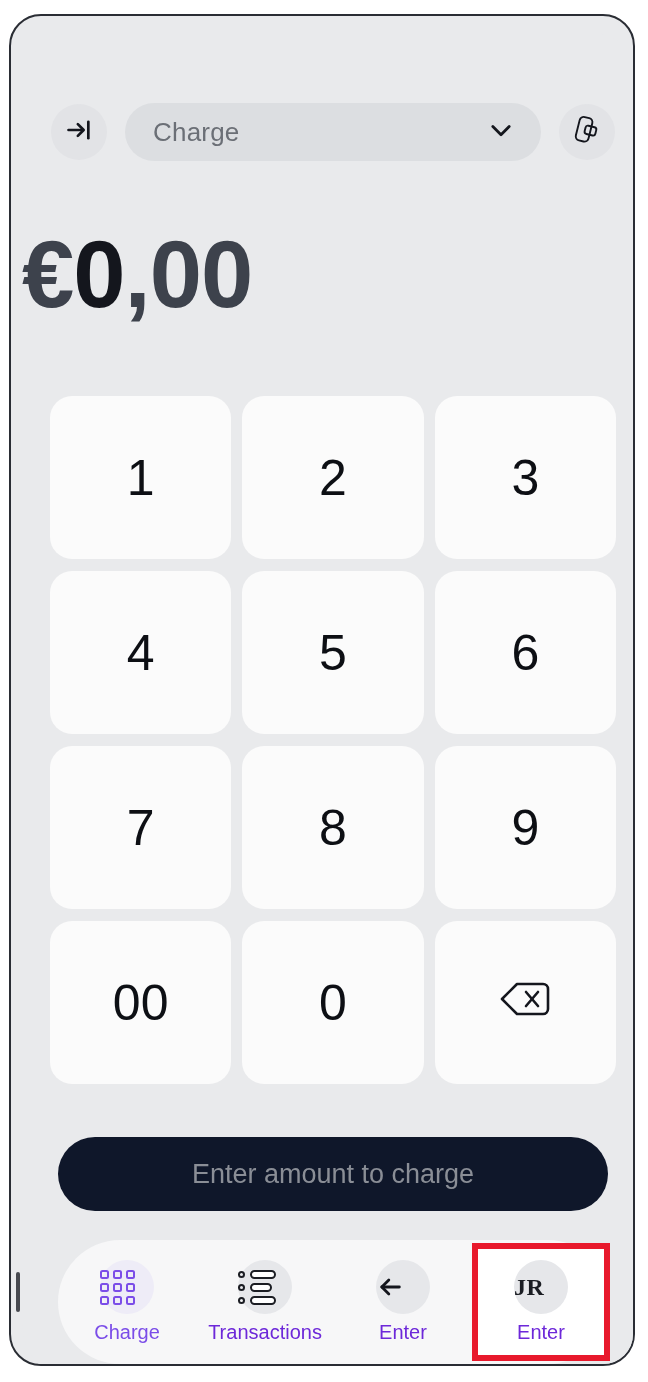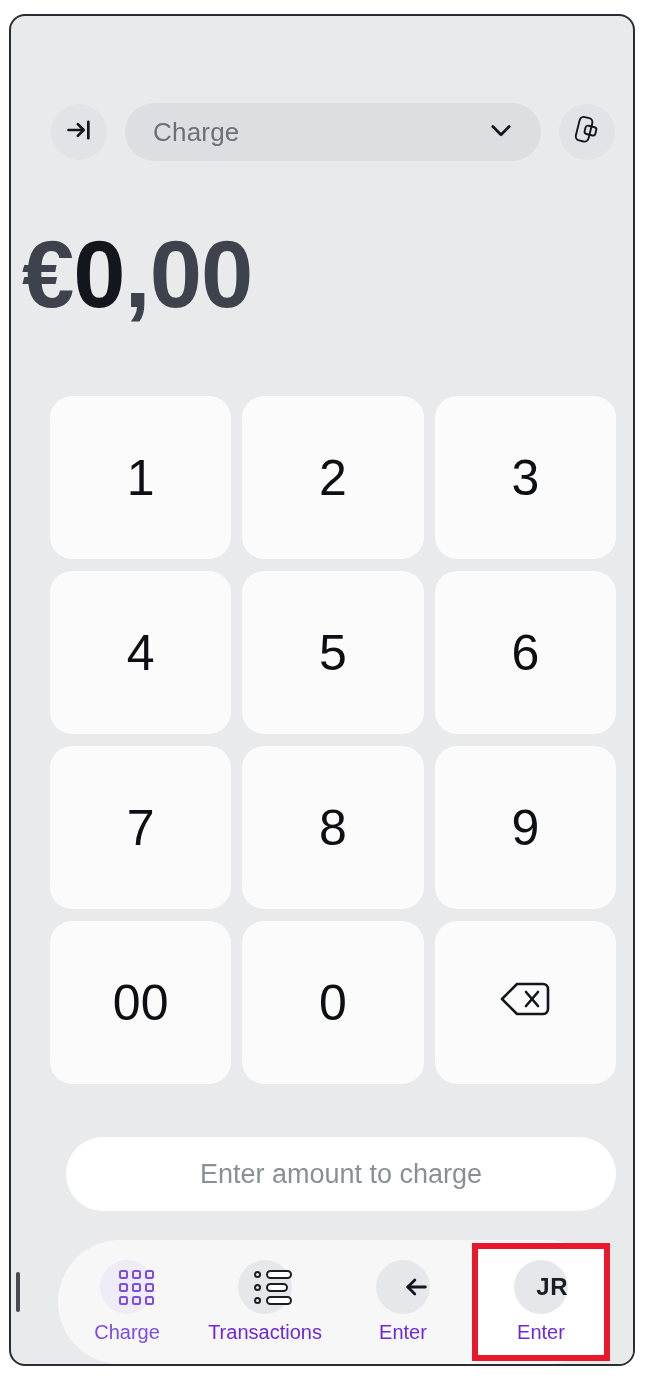--- a/index.html
+++ b/index.html
@@ -17,21 +17,21 @@
 
   
   .phone-frame {
     position: absolute;
     left: 9px;
     top: 14px;
     width: 626px;
     height: 1352px;
     box-sizing: border-box;
     border: 2.5px solid #2a2d34;
-    border-radius: 16px;
+    border-radius: 32px;
     background: #e9eaec;
     overflow: hidden;
   }
   .side-button {
     position: absolute;
     left: 5px;
     top: 1256px;
     width: 4px;
     height: 40px;
     background: #2a2d34;
@@ -126,26 +126,26 @@
     justify-content: center;
     font-size: 50px;
     color: #0d0f14;
     font-weight: 400;
     user-select: none;
   }
 
   
   .cta {
     position: absolute;
-    left: 44px;
+    left: 36px;
     top: 1105px;
     width: 550px;
     height: 74px;
     border-radius: 37px;
-    background: #ffffff;
+    background: #0f172a;
     display: flex;
     align-items: center;
     justify-content: center;
     font-size: 27px;
     color: #8a8e96;
   }
 
   
   .navbar {
     position: absolute;
@@ -168,21 +168,22 @@
     gap: 7px;
     position: relative;
   }
   .nav-icon-wrap {
     width: 54px;
     height: 54px;
     border-radius: 50%;
     background: #e6e7ea;
     display: flex;
     align-items: center;
-    justify-content: flex-end;
+    justify-content: flex-start;
+    font-family: Liberation Serif, serif;
   }
   .nav-label {
     font-size: 20px;
     color: #6d28d9;
   }
   .nav-item.active .nav-label { color: #7b4de8; }
   .nav-item.active .nav-icon-wrap { background: #eeecf7; }
   .initials {
     font-size: 24px;
     font-weight: 700;

